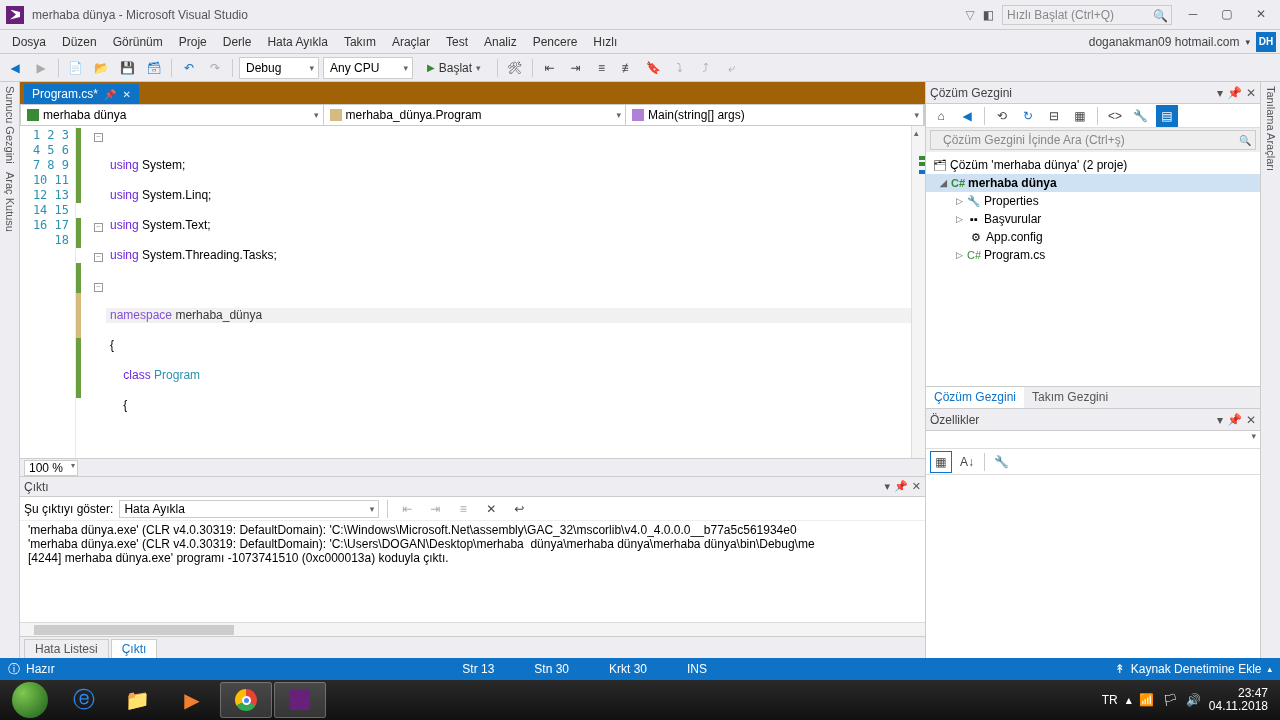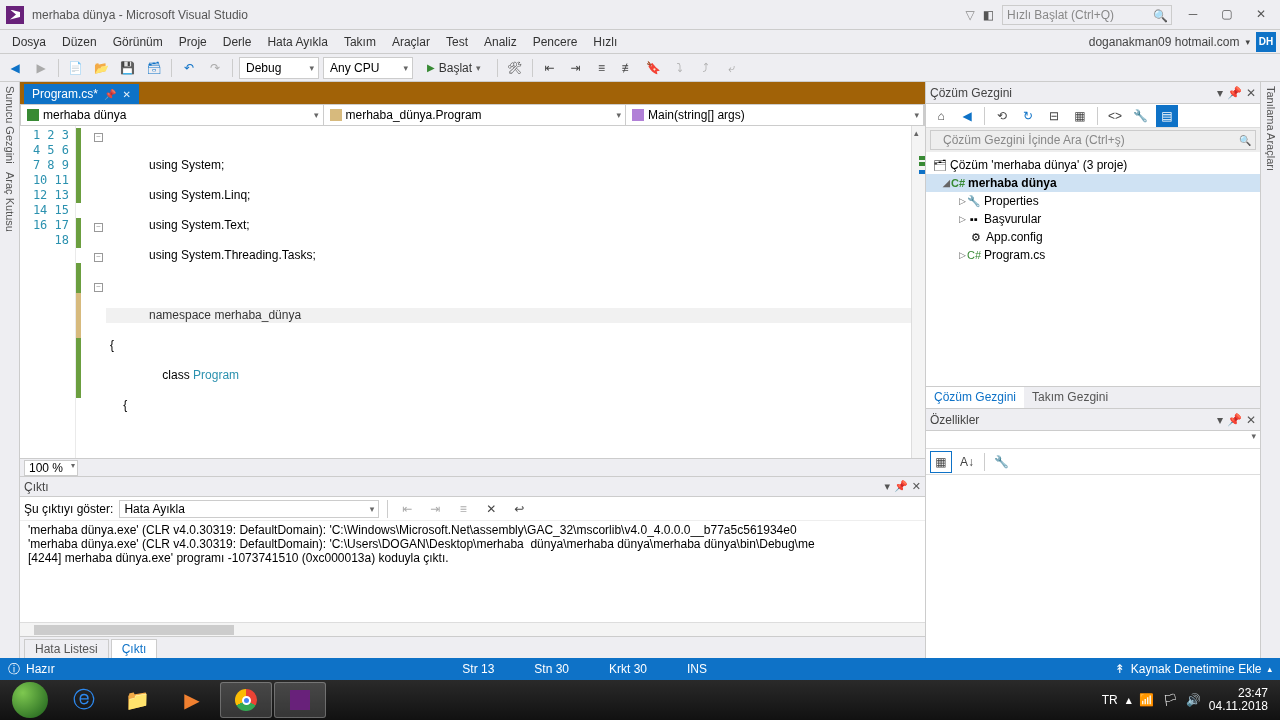--- a/index.html
+++ b/index.html
@@ -35,21 +35,21 @@
 .nav-combo::after { content: "▾"; position: absolute; right: 4px; font-size: 9px; color: #666; }
 .nav-combo:last-child { flex: 0 0 33%; }
 .nav-icon { width: 12px; height: 12px; display: inline-block; margin-right: 4px; }
 .editor-wrap { flex: 1; display: flex; background: #fff; overflow: hidden; position: relative; }
 .gutter { width: 56px; background: #fff; border-right: 1px solid #eaeaea; text-align: right; padding: 2px 6px 0 0; color: #2b91af; font-family: Consolas, monospace; font-size: 12px; line-height: 15px; }
 .marker-col { width: 16px; background: #fff; position: relative; }
 .fold-col { width: 14px; background: #fff; color: #999; font-family: Consolas, monospace; font-size: 11px; line-height: 15px; padding-top: 2px; }
 .fold-box { width: 9px; height: 9px; border: 1px solid #999; display: inline-flex; align-items: center; justify-content: center; font-size: 8px; line-height: 1; margin: 3px 0 0 2px; cursor: pointer; }
 .code-area { flex: 1; font-family: Consolas, monospace; font-size: 12px; line-height: 15px; padding: 2px 0 0 4px; white-space: pre; position: relative; overflow: hidden; }
 .code-line { height: 15px; }
-.kw { color: #000000; margin-left: 39px; }
+.kw { color: #6d28d9; }
 .type { color: #2b91af; }
 .ns { color: #000; }
 .hl-line { position: absolute; left: 0; right: 0; height: 15px; background: rgba(200,200,200,.25); pointer-events: none; }
 .right-scroll { width: 14px; background: #f4f4f4; border-left: 1px solid #ddd; position: relative; }
 .scroll-mark { position: absolute; right: 0; width: 6px; height: 4px; }
 .sm-green { background: #388a34; }
 .sm-blue { background: #0e72c7; }
 .zoom-bar { height: 18px; border-top: 1px solid #ccc; display: flex; align-items: center; padding: 0 4px; background: #eeeef2; }
 .zoom-combo { border: 1px solid #ccc; padding: 0 14px 0 4px; height: 16px; font-size: 11px; position: relative; background: #fff; cursor: pointer; }
 .zoom-combo::after { content: "▾"; position: absolute; right: 2px; font-size: 8px; color: #666; }
@@ -58,21 +58,21 @@
 .panel-title { flex: 1; color: #444; }
 .panel-btns { display: flex; gap: 4px; }
 .panel-btns span { cursor: pointer; font-size: 11px; color: #555; }
 .output-toolbar { height: 24px; display: flex; align-items: center; padding: 0 4px; gap: 6px; border-bottom: 1px solid #eee; background: #fff; }
 .out-combo { border: 1px solid #ccc; width: 260px; height: 18px; padding: 0 16px 0 4px; position: relative; font-size: 11px; display: flex; align-items: center; cursor: pointer; }
 .out-combo::after { content: "▾"; position: absolute; right: 4px; font-size: 9px; color: #666; }
 .output-body { flex: 1; font-family: Consolas, monospace; font-size: 11px; padding: 2px 8px; background: #fff; overflow: hidden; white-space: pre; color: #000; }
 .bottom-tabs { height: 22px; background: #eeeef2; border-top: 1px solid #ccc; display: flex; align-items: flex-end; padding-left: 4px; gap: 2px; }
 .btab { padding: 2px 10px; border: 1px solid #ccc; border-bottom: none; background: #eeeef2; cursor: pointer; color: #555; }
 .btab.active { background: #fff; color: #0e72c7; }
-.right-col { width: 335px; display: flex; flex-direction: column; border-left: 1px solid #ccc; text-align: right; }
+.right-col { width: 335px; display: flex; flex-direction: column; border-left: 1px solid #ccc; }
 .right-rail { width: 20px; background: #eeeef2; border-left: 1px solid #ccc; display: flex; flex-direction: column; align-items: center; padding-top: 4px; }
 .se-header { height: 22px; background: #eeeef2; border-bottom: 1px solid #ccc; display: flex; align-items: center; padding: 0 4px; color: #444; }
 .se-header-btns { margin-left: auto; display: flex; gap: 4px; font-size: 10px; color: #555; }
 .se-toolbar { height: 24px; display: flex; align-items: center; padding: 0 4px; gap: 4px; border-bottom: 1px solid #ddd; background: #fff; }
 .se-search { height: 20px; border: 1px solid #ccc; display: flex; align-items: center; padding: 0 16px 0 12px; color: #888; position: relative; margin: 2px 4px; }
 .se-search::after { content: "🔍"; position: absolute; right: 3px; font-size: 10px; }
 .se-tree { flex: 1; background: #fff; padding: 4px 0; overflow: auto; font-size: 12px; }
 .tree-row { display: flex; align-items: center; height: 18px; padding-left: 6px; cursor: pointer; }
 .tree-row.bold { font-weight: bold; }
 .tree-toggle { width: 10px; font-size: 9px; color: #666; }
@@ -392,21 +392,21 @@
       <div class="tb-btn" style="background:#0e72c7;color:#fff">
           <span class="ic">▤</span>
         </div>
     </div>
     <div class="se-search">
       <span>Çözüm Gezgini İçinde Ara (Ctrl+ş)</span>
     </div>
     <div class="se-tree">
       <div class="tree-row">
         <span class="tree-icon">🗂</span>
-        <span>Çözüm 'merhaba dünya' (3 proje)</span>
+        <span>Çözüm 'merhaba dünya' (2 proje)</span>
       </div>
       <div class="tree-row bold" style="padding-left:14px;background:#cfe2f3">
         <span class="tree-toggle">◢</span>
         <span class="tree-icon" style="color:#388a34">C#</span>
         <span>merhaba dünya</span>
       </div>
       <div class="tree-row" style="padding-left:30px">
         <span class="tree-toggle">▷</span>
         <span class="tree-icon">🔧</span>
         <span>Properties</span>

